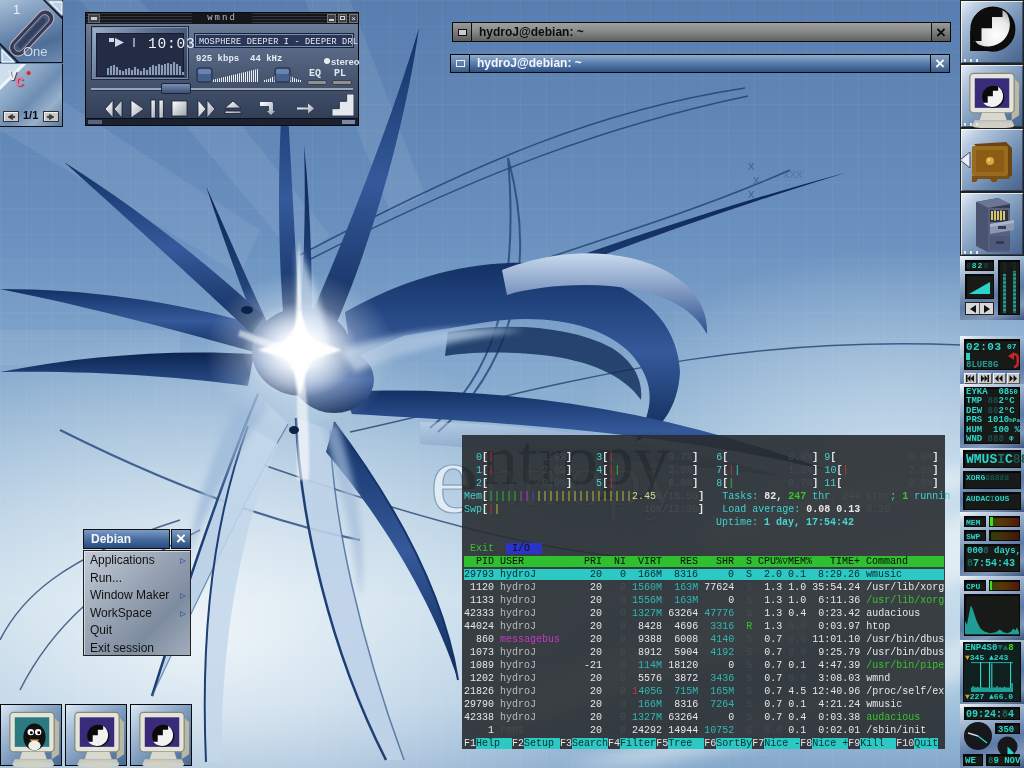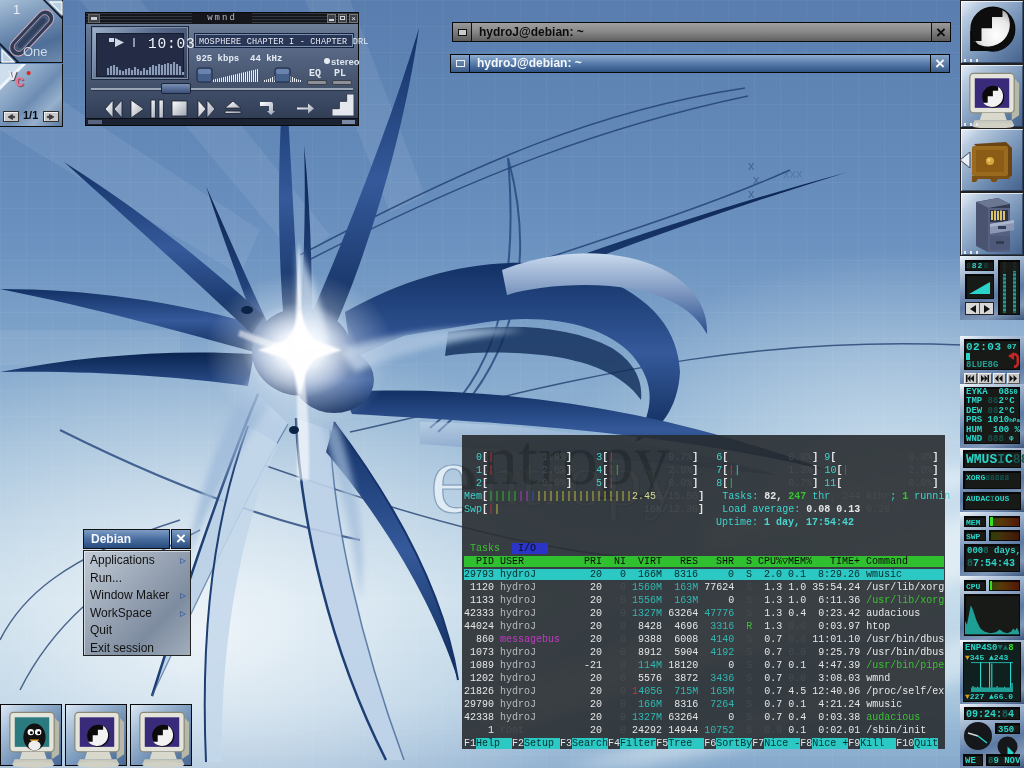--- a/index.html
+++ b/index.html
@@ -243,21 +243,21 @@
           <rect x="60.0" y="4" width="2.1" height="12" fill="#8b9cb8"></rect>
           <rect x="63.0" y="5" width="2.1" height="11" fill="#8b9cb8"></rect>
           <rect x="66.0" y="3" width="2.1" height="13" fill="#8b9cb8"></rect>
           <rect x="69.0" y="5" width="2.1" height="11" fill="#8b9cb8"></rect>
           <rect x="72.0" y="7" width="2.1" height="9" fill="#8b9cb8"></rect>
           <rect x="75.0" y="13" width="2.1" height="3" fill="#8b9cb8"></rect>
         </svg>
   </div>
  </div>
  <div class="abs" style="left:109px;top:21px;width:158px;height:13px;background:#2a3655;border:1px solid #7690b2;outline:1px solid #18203a">
-  <div class="abs" style="left:3px;top:2px;color:#e7ecf4;font-size:8.5px;font-family:'Liberation Mono',monospace;white-space:nowrap;letter-spacing:0.2px">MOSPHERE CHAPTER I - CHAPTER DRL</div>
+  <div class="abs" style="left:3px;top:2px;color:#e7ecf4;font-size:8.5px;font-family:'Liberation Mono',monospace;white-space:nowrap;letter-spacing:0.2px">MOSPHERE DEEPER I - DEEPER DRL</div>
  </div>
  <div class="abs" style="left:110px;top:41px;color:#e7ecf4;font-size:9px;font-family:'Liberation Mono',monospace;font-weight:bold">925 kbps&nbsp; 44 kHz</div>
  <div class="abs" style="left:238px;top:45px;width:6px;height:6px;border-radius:50%;background:#e8edf4"></div>
  <div class="abs" style="left:245px;top:43px;color:#dfe5ee;font-size:9.5px;font-weight:bold">stereo</div>
  <svg class="abs" style="left:108px;top:54px" width="160" height="28" viewBox="0 0 160 28">
   <rect x="17.0" y="13.0" width="1" height="2.0" fill="#e8edf4"></rect>
       <rect x="19.0" y="12.5" width="1" height="2.5" fill="#e8edf4"></rect>
       <rect x="21.0" y="12.0" width="1" height="3.0" fill="#e8edf4"></rect>
       <rect x="23.0" y="11.6" width="1" height="3.4" fill="#e8edf4"></rect>
       <rect x="25.0" y="11.1" width="1" height="3.9" fill="#e8edf4"></rect>
@@ -673,21 +673,21 @@
   <div class="abs" style="left:20px;top:-16px;font-size:72px">ntropy</div>
  </div>
  <pre class="abs" style="left:2px;top:3px;font-family:'Liberation Mono',monospace;font-size:10px;line-height:13px;color:#c8c8c8">&nbsp;
 &nbsp;&nbsp;<span style="color:#3fd2cc;">0</span><span style="color:#e6e6e6;font-weight:bold;">[</span><span style="color:#d03030;">|</span>&nbsp;&nbsp;&nbsp;&nbsp;&nbsp;&nbsp;&nbsp;&nbsp;<span style="color:#464b50;">1.9%</span><span style="color:#e6e6e6;font-weight:bold;">]</span>&nbsp;&nbsp;&nbsp;&nbsp;<span style="color:#3fd2cc;">3</span><span style="color:#e6e6e6;font-weight:bold;">[</span><span style="color:#d03030;">|</span>&nbsp;&nbsp;&nbsp;&nbsp;&nbsp;&nbsp;&nbsp;&nbsp;&nbsp;<span style="color:#464b50;">0.7%</span><span style="color:#e6e6e6;font-weight:bold;">]</span>&nbsp;&nbsp;&nbsp;<span style="color:#3fd2cc;">6</span><span style="color:#e6e6e6;font-weight:bold;">[</span>&nbsp;&nbsp;&nbsp;&nbsp;&nbsp;&nbsp;&nbsp;&nbsp;&nbsp;&nbsp;<span style="color:#464b50;">0.0%</span><span style="color:#e6e6e6;font-weight:bold;">]</span>&nbsp;<span style="color:#3fd2cc;">9</span><span style="color:#e6e6e6;font-weight:bold;">[</span>&nbsp;&nbsp;&nbsp;&nbsp;&nbsp;&nbsp;&nbsp;&nbsp;&nbsp;&nbsp;&nbsp;&nbsp;<span style="color:#464b50;">0.0%</span><span style="color:#e6e6e6;font-weight:bold;">]</span>
 &nbsp;&nbsp;<span style="color:#3fd2cc;">1</span><span style="color:#e6e6e6;font-weight:bold;">[</span><span style="color:#d03030;">|</span>&nbsp;&nbsp;&nbsp;&nbsp;&nbsp;&nbsp;&nbsp;&nbsp;<span style="color:#464b50;">2.0%</span><span style="color:#e6e6e6;font-weight:bold;">]</span>&nbsp;&nbsp;&nbsp;&nbsp;<span style="color:#3fd2cc;">4</span><span style="color:#e6e6e6;font-weight:bold;">[</span><span style="color:#d03030;">|</span><span style="color:#39c12f;">|</span>&nbsp;&nbsp;&nbsp;&nbsp;&nbsp;&nbsp;&nbsp;&nbsp;<span style="color:#464b50;">2.0%</span><span style="color:#e6e6e6;font-weight:bold;">]</span>&nbsp;&nbsp;&nbsp;<span style="color:#3fd2cc;">7</span><span style="color:#e6e6e6;font-weight:bold;">[</span><span style="color:#d03030;">|</span><span style="color:#3fd2cc;">|</span>&nbsp;&nbsp;&nbsp;&nbsp;&nbsp;&nbsp;&nbsp;&nbsp;<span style="color:#464b50;">1.3%</span><span style="color:#e6e6e6;font-weight:bold;">]</span>&nbsp;<span style="color:#3fd2cc;">10</span><span style="color:#e6e6e6;font-weight:bold;">[</span><span style="color:#d03030;">|</span>&nbsp;&nbsp;&nbsp;&nbsp;&nbsp;&nbsp;&nbsp;&nbsp;&nbsp;&nbsp;<span style="color:#464b50;">2.0%</span><span style="color:#e6e6e6;font-weight:bold;">]</span>
 &nbsp;&nbsp;<span style="color:#3fd2cc;">2</span><span style="color:#e6e6e6;font-weight:bold;">[</span>&nbsp;&nbsp;&nbsp;&nbsp;&nbsp;&nbsp;&nbsp;&nbsp;&nbsp;<span style="color:#464b50;">0.0%</span><span style="color:#e6e6e6;font-weight:bold;">]</span>&nbsp;&nbsp;&nbsp;&nbsp;<span style="color:#3fd2cc;">5</span><span style="color:#e6e6e6;font-weight:bold;">[</span><span style="color:#d03030;">|</span>&nbsp;&nbsp;&nbsp;&nbsp;&nbsp;&nbsp;&nbsp;&nbsp;&nbsp;<span style="color:#464b50;">0.0%</span><span style="color:#e6e6e6;font-weight:bold;">]</span>&nbsp;&nbsp;&nbsp;<span style="color:#3fd2cc;">8</span><span style="color:#e6e6e6;font-weight:bold;">[</span><span style="color:#39c12f;">|</span>&nbsp;&nbsp;&nbsp;&nbsp;&nbsp;&nbsp;&nbsp;&nbsp;&nbsp;<span style="color:#464b50;">0.7%</span><span style="color:#e6e6e6;font-weight:bold;">]</span>&nbsp;<span style="color:#3fd2cc;">11</span><span style="color:#e6e6e6;font-weight:bold;">[</span>&nbsp;&nbsp;&nbsp;&nbsp;&nbsp;&nbsp;&nbsp;&nbsp;&nbsp;&nbsp;&nbsp;<span style="color:#464b50;">0.0%</span><span style="color:#e6e6e6;font-weight:bold;">]</span>
 <span style="color:#3fd2cc;">Mem</span><span style="color:#e6e6e6;font-weight:bold;">[</span><span style="color:#39c12f;">|||||</span><span style="color:#c03ac0;">||</span><span style="color:#3a50d8;">|</span><span style="color:#cfc23a;">||||||||||||||||</span><span style="color:#d8d890;">2.45</span><span style="color:#464b50;">G/15.5G</span><span style="color:#e6e6e6;font-weight:bold;">]</span>&nbsp;&nbsp;&nbsp;<span style="color:#3fd2cc;">Tasks:&nbsp;</span><span style="color:#e6e6e6;font-weight:bold;">82,&nbsp;</span><span style="color:#39c12f;font-weight:bold;">247</span><span style="color:#3fd2cc;">&nbsp;thr</span><span style="color:#464b50;">,&nbsp;244&nbsp;kthr</span><span style="color:#3fd2cc;">;&nbsp;</span><span style="color:#39c12f;font-weight:bold;">1</span><span style="color:#3fd2cc;">&nbsp;runnin</span>
 <span style="color:#3fd2cc;">Swp</span><span style="color:#e6e6e6;font-weight:bold;">[</span><span style="color:#d03030;">|</span><span style="color:#cfc23a;">|</span>&nbsp;&nbsp;&nbsp;&nbsp;&nbsp;&nbsp;&nbsp;&nbsp;&nbsp;&nbsp;&nbsp;&nbsp;&nbsp;&nbsp;&nbsp;&nbsp;&nbsp;&nbsp;&nbsp;&nbsp;&nbsp;&nbsp;&nbsp;&nbsp;<span style="color:#464b50;">16K/12.3G</span><span style="color:#e6e6e6;font-weight:bold;">]</span>&nbsp;&nbsp;&nbsp;<span style="color:#3fd2cc;">Load&nbsp;average:&nbsp;</span><span style="color:#e6e6e6;font-weight:bold;">0.08&nbsp;</span><span style="color:#e6e6e6;font-weight:bold;">0.13&nbsp;</span><span style="color:#464b50;">0.20</span>
 &nbsp;&nbsp;&nbsp;&nbsp;&nbsp;&nbsp;&nbsp;&nbsp;&nbsp;&nbsp;&nbsp;&nbsp;&nbsp;&nbsp;&nbsp;&nbsp;&nbsp;&nbsp;&nbsp;&nbsp;&nbsp;&nbsp;&nbsp;&nbsp;&nbsp;&nbsp;&nbsp;&nbsp;&nbsp;&nbsp;&nbsp;&nbsp;&nbsp;&nbsp;&nbsp;&nbsp;&nbsp;&nbsp;&nbsp;&nbsp;&nbsp;&nbsp;<span style="color:#3fd2cc;">Uptime:&nbsp;</span><span style="color:#49d6d0;font-weight:bold;">1&nbsp;day,&nbsp;17:54:42</span>
 &nbsp;
-&nbsp;<span style="color:#39c12f;">Tasks</span>&nbsp;&nbsp;<span style="color:#0c0c18;background:#2a35c8;">&nbsp;I/O&nbsp;&nbsp;</span>
+&nbsp;<span style="color:#39c12f;">Exit</span>&nbsp;&nbsp;<span style="color:#0c0c18;background:#2a35c8;">&nbsp;I/O&nbsp;&nbsp;</span>
 <span style="color:#0a0a0a;background:#2fbf2f;">&nbsp;&nbsp;PID&nbsp;USER&nbsp;&nbsp;&nbsp;&nbsp;&nbsp;&nbsp;&nbsp;&nbsp;&nbsp;&nbsp;PRI&nbsp;&nbsp;NI&nbsp;&nbsp;VIRT&nbsp;&nbsp;&nbsp;RES&nbsp;&nbsp;&nbsp;SHR&nbsp;&nbsp;S&nbsp;CPU%▽MEM%&nbsp;&nbsp;&nbsp;TIME+&nbsp;Command&nbsp;&nbsp;&nbsp;&nbsp;&nbsp;&nbsp;</span>
 <span style="color:#062a2a;background:#2bc8c4;">29793&nbsp;hydroJ&nbsp;&nbsp;&nbsp;&nbsp;&nbsp;&nbsp;&nbsp;&nbsp;&nbsp;20&nbsp;&nbsp;&nbsp;0&nbsp;&nbsp;166M&nbsp;&nbsp;8316&nbsp;&nbsp;&nbsp;&nbsp;&nbsp;0&nbsp;&nbsp;S&nbsp;&nbsp;2.0&nbsp;0.1&nbsp;&nbsp;8:29.26&nbsp;wmusic&nbsp;&nbsp;&nbsp;&nbsp;&nbsp;&nbsp;&nbsp;</span>
 <span style="color:#e6e6e6;">&nbsp;1120</span>&nbsp;<span style="color:#b9bbbd;">hydroJ&nbsp;&nbsp;&nbsp;&nbsp;&nbsp;&nbsp;&nbsp;&nbsp;</span><span style="color:#e6e6e6;">&nbsp;20</span>&nbsp;<span style="color:#464b50;">&nbsp;&nbsp;0</span>&nbsp;<span style="color:#2fb8b2;">1560M</span>&nbsp;<span style="color:#2fb8b2;">&nbsp;163M</span>&nbsp;<span style="color:#e6e6e6;">77624</span>&nbsp;&nbsp;<span style="color:#464b50;">S</span>&nbsp;<span style="color:#e6e6e6;">&nbsp;1.3</span><span style="color:#e6e6e6;">&nbsp;1.0</span>&nbsp;<span style="color:#e6e6e6;">35:54.24</span>&nbsp;<span style="color:#e6e6e6;">/usr/lib/xorg</span>
 <span style="color:#e6e6e6;">&nbsp;1133</span>&nbsp;<span style="color:#b9bbbd;">hydroJ&nbsp;&nbsp;&nbsp;&nbsp;&nbsp;&nbsp;&nbsp;&nbsp;</span><span style="color:#e6e6e6;">&nbsp;20</span>&nbsp;<span style="color:#464b50;">&nbsp;&nbsp;0</span>&nbsp;<span style="color:#2fb8b2;">1556M</span>&nbsp;<span style="color:#2fb8b2;">&nbsp;163M</span>&nbsp;<span style="color:#e6e6e6;">&nbsp;&nbsp;&nbsp;&nbsp;0</span>&nbsp;&nbsp;<span style="color:#464b50;">S</span>&nbsp;<span style="color:#e6e6e6;">&nbsp;1.3</span><span style="color:#e6e6e6;">&nbsp;1.0</span>&nbsp;<span style="color:#e6e6e6;">&nbsp;6:11.36</span>&nbsp;<span style="color:#39c12f;">/usr/lib/xorg</span>
 <span style="color:#e6e6e6;">42333</span>&nbsp;<span style="color:#b9bbbd;">hydroJ&nbsp;&nbsp;&nbsp;&nbsp;&nbsp;&nbsp;&nbsp;&nbsp;</span><span style="color:#e6e6e6;">&nbsp;20</span>&nbsp;<span style="color:#464b50;">&nbsp;&nbsp;0</span>&nbsp;<span style="color:#2fb8b2;">1327M</span>&nbsp;<span style="color:#e6e6e6;">63264</span>&nbsp;<span style="color:#2fb8b2;">47776</span>&nbsp;&nbsp;<span style="color:#464b50;">S</span>&nbsp;<span style="color:#e6e6e6;">&nbsp;1.3</span><span style="color:#e6e6e6;">&nbsp;0.4</span>&nbsp;<span style="color:#e6e6e6;">&nbsp;0:23.42</span>&nbsp;<span style="color:#e6e6e6;">audacious</span>
 <span style="color:#e6e6e6;">44024</span>&nbsp;<span style="color:#b9bbbd;">hydroJ&nbsp;&nbsp;&nbsp;&nbsp;&nbsp;&nbsp;&nbsp;&nbsp;</span><span style="color:#e6e6e6;">&nbsp;20</span>&nbsp;<span style="color:#464b50;">&nbsp;&nbsp;0</span>&nbsp;<span style="color:#e6e6e6;">&nbsp;8428</span>&nbsp;<span style="color:#e6e6e6;">&nbsp;4696</span>&nbsp;<span style="color:#2fb8b2;">&nbsp;3316</span>&nbsp;&nbsp;<span style="color:#39c12f;">R</span>&nbsp;<span style="color:#e6e6e6;">&nbsp;1.3</span><span style="color:#464b50;">&nbsp;0.0</span>&nbsp;<span style="color:#e6e6e6;">&nbsp;0:03.97</span>&nbsp;<span style="color:#e6e6e6;">htop</span>
 <span style="color:#e6e6e6;">&nbsp;&nbsp;860</span>&nbsp;<span style="color:#c03ac0;">messagebus&nbsp;&nbsp;&nbsp;&nbsp;</span><span style="color:#e6e6e6;">&nbsp;20</span>&nbsp;<span style="color:#464b50;">&nbsp;&nbsp;0</span>&nbsp;<span style="color:#e6e6e6;">&nbsp;9388</span>&nbsp;<span style="color:#e6e6e6;">&nbsp;6008</span>&nbsp;<span style="color:#2fb8b2;">&nbsp;4140</span>&nbsp;&nbsp;<span style="color:#464b50;">S</span>&nbsp;<span style="color:#e6e6e6;">&nbsp;0.7</span><span style="color:#464b50;">&nbsp;0.0</span>&nbsp;<span style="color:#e6e6e6;">11:01.10</span>&nbsp;<span style="color:#e6e6e6;">/usr/bin/dbus</span>
 <span style="color:#e6e6e6;">&nbsp;1073</span>&nbsp;<span style="color:#b9bbbd;">hydroJ&nbsp;&nbsp;&nbsp;&nbsp;&nbsp;&nbsp;&nbsp;&nbsp;</span><span style="color:#e6e6e6;">&nbsp;20</span>&nbsp;<span style="color:#464b50;">&nbsp;&nbsp;0</span>&nbsp;<span style="color:#e6e6e6;">&nbsp;8912</span>&nbsp;<span style="color:#e6e6e6;">&nbsp;5904</span>&nbsp;<span style="color:#2fb8b2;">&nbsp;4192</span>&nbsp;&nbsp;<span style="color:#464b50;">S</span>&nbsp;<span style="color:#e6e6e6;">&nbsp;0.7</span><span style="color:#464b50;">&nbsp;0.0</span>&nbsp;<span style="color:#e6e6e6;">&nbsp;9:25.79</span>&nbsp;<span style="color:#e6e6e6;">/usr/bin/dbus</span>
 <span style="color:#e6e6e6;">&nbsp;1089</span>&nbsp;<span style="color:#b9bbbd;">hydroJ&nbsp;&nbsp;&nbsp;&nbsp;&nbsp;&nbsp;&nbsp;&nbsp;</span><span style="color:#e6e6e6;">-21</span>&nbsp;<span style="color:#464b50;">&nbsp;&nbsp;0</span>&nbsp;<span style="color:#2fb8b2;">&nbsp;114M</span>&nbsp;<span style="color:#e6e6e6;">18120</span>&nbsp;<span style="color:#e6e6e6;">&nbsp;&nbsp;&nbsp;&nbsp;0</span>&nbsp;&nbsp;<span style="color:#464b50;">S</span>&nbsp;<span style="color:#e6e6e6;">&nbsp;0.7</span><span style="color:#e6e6e6;">&nbsp;0.1</span>&nbsp;<span style="color:#e6e6e6;">&nbsp;4:47.39</span>&nbsp;<span style="color:#39c12f;">/usr/bin/pipe</span>
 <span style="color:#e6e6e6;">&nbsp;1202</span>&nbsp;<span style="color:#b9bbbd;">hydroJ&nbsp;&nbsp;&nbsp;&nbsp;&nbsp;&nbsp;&nbsp;&nbsp;</span><span style="color:#e6e6e6;">&nbsp;20</span>&nbsp;<span style="color:#464b50;">&nbsp;&nbsp;0</span>&nbsp;<span style="color:#e6e6e6;">&nbsp;5576</span>&nbsp;<span style="color:#e6e6e6;">&nbsp;3872</span>&nbsp;<span style="color:#2fb8b2;">&nbsp;3436</span>&nbsp;&nbsp;<span style="color:#464b50;">S</span>&nbsp;<span style="color:#e6e6e6;">&nbsp;0.7</span><span style="color:#464b50;">&nbsp;0.0</span>&nbsp;<span style="color:#e6e6e6;">&nbsp;3:08.03</span>&nbsp;<span style="color:#e6e6e6;">wmnd</span>

